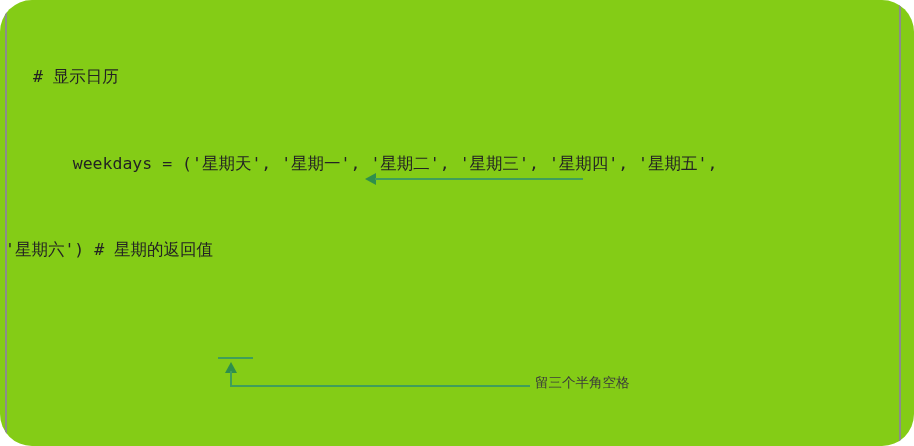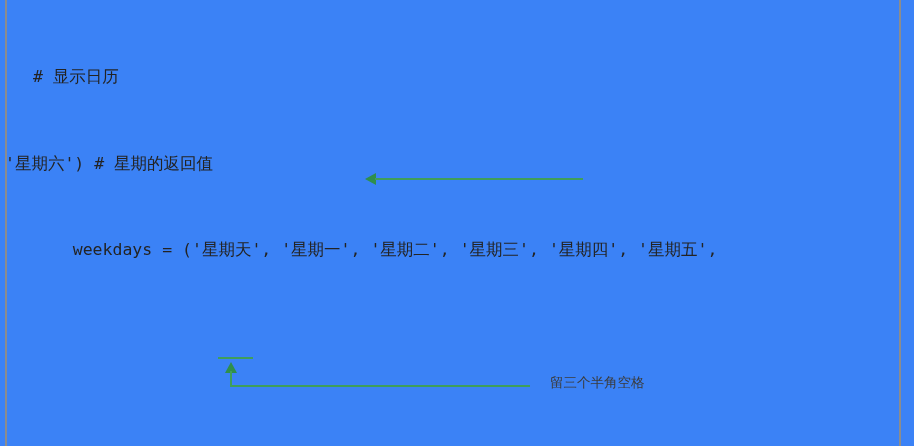--- a/index.html
+++ b/index.html
@@ -4,23 +4,24 @@
 <style>
   html, body {
     margin: 0;
     padding: 0;
     background: #ffffff;
   }
   #page {
     position: relative;
     width: 914px;
     height: 446px;
-    background: #3b82f6;
+    background: #84cc16;
     overflow: hidden;
     font-family: "DejaVu Sans Mono", "Liberation Mono", monospace;
+    border-radius: 32px;
   }
   .frame-rule {
     position: absolute;
     top: 0;
     width: 2px;
     height: 446px;
     background: #8c8c8c;
   }
   .frame-rule.left  { left: 5px; }
   .frame-rule.right { left: 899px; }
@@ -46,21 +47,21 @@
   
   .anno-text {
     position: absolute;
     font-family: "DejaVu Sans", "Liberation Sans", sans-serif;
     font-size: 13.5px;
     line-height: 19px;
     color: #3b3b3b;
     white-space: pre;
   }
   .anno-note-1 { left: 592px; top: 160px; }
-  .anno-note-2 { left: 550px; top: 373px; }
+  .anno-note-2 { left: 535px; top: 373px; }
 
   .lead-h {
     position: absolute;
     height: 2px;
     background: #3f9e5a;
   }
   .lead-v {
     position: absolute;
     width: 2px;
     background: #3f9e5a;
@@ -88,22 +89,22 @@
 </head>
 <body>
 
 <div id="page">
 
   <div class="frame-rule left"></div>
   <div class="frame-rule right"></div>
 
   <div class="code">
     <span class="ln"># 显示日历</span>
+    <span class="ln">    weekdays = ('星期天', '星期一', '星期二', '星期三', '星期四', '星期五',</span>
     <span class="ln" style="margin-left:-28px;">'星期六') # 星期的返回值</span>
-    <span class="ln">    weekdays = ('星期天', '星期一', '星期二', '星期三', '星期四', '星期五',</span>
     
     
     
     
     
     
     
     
     
     

